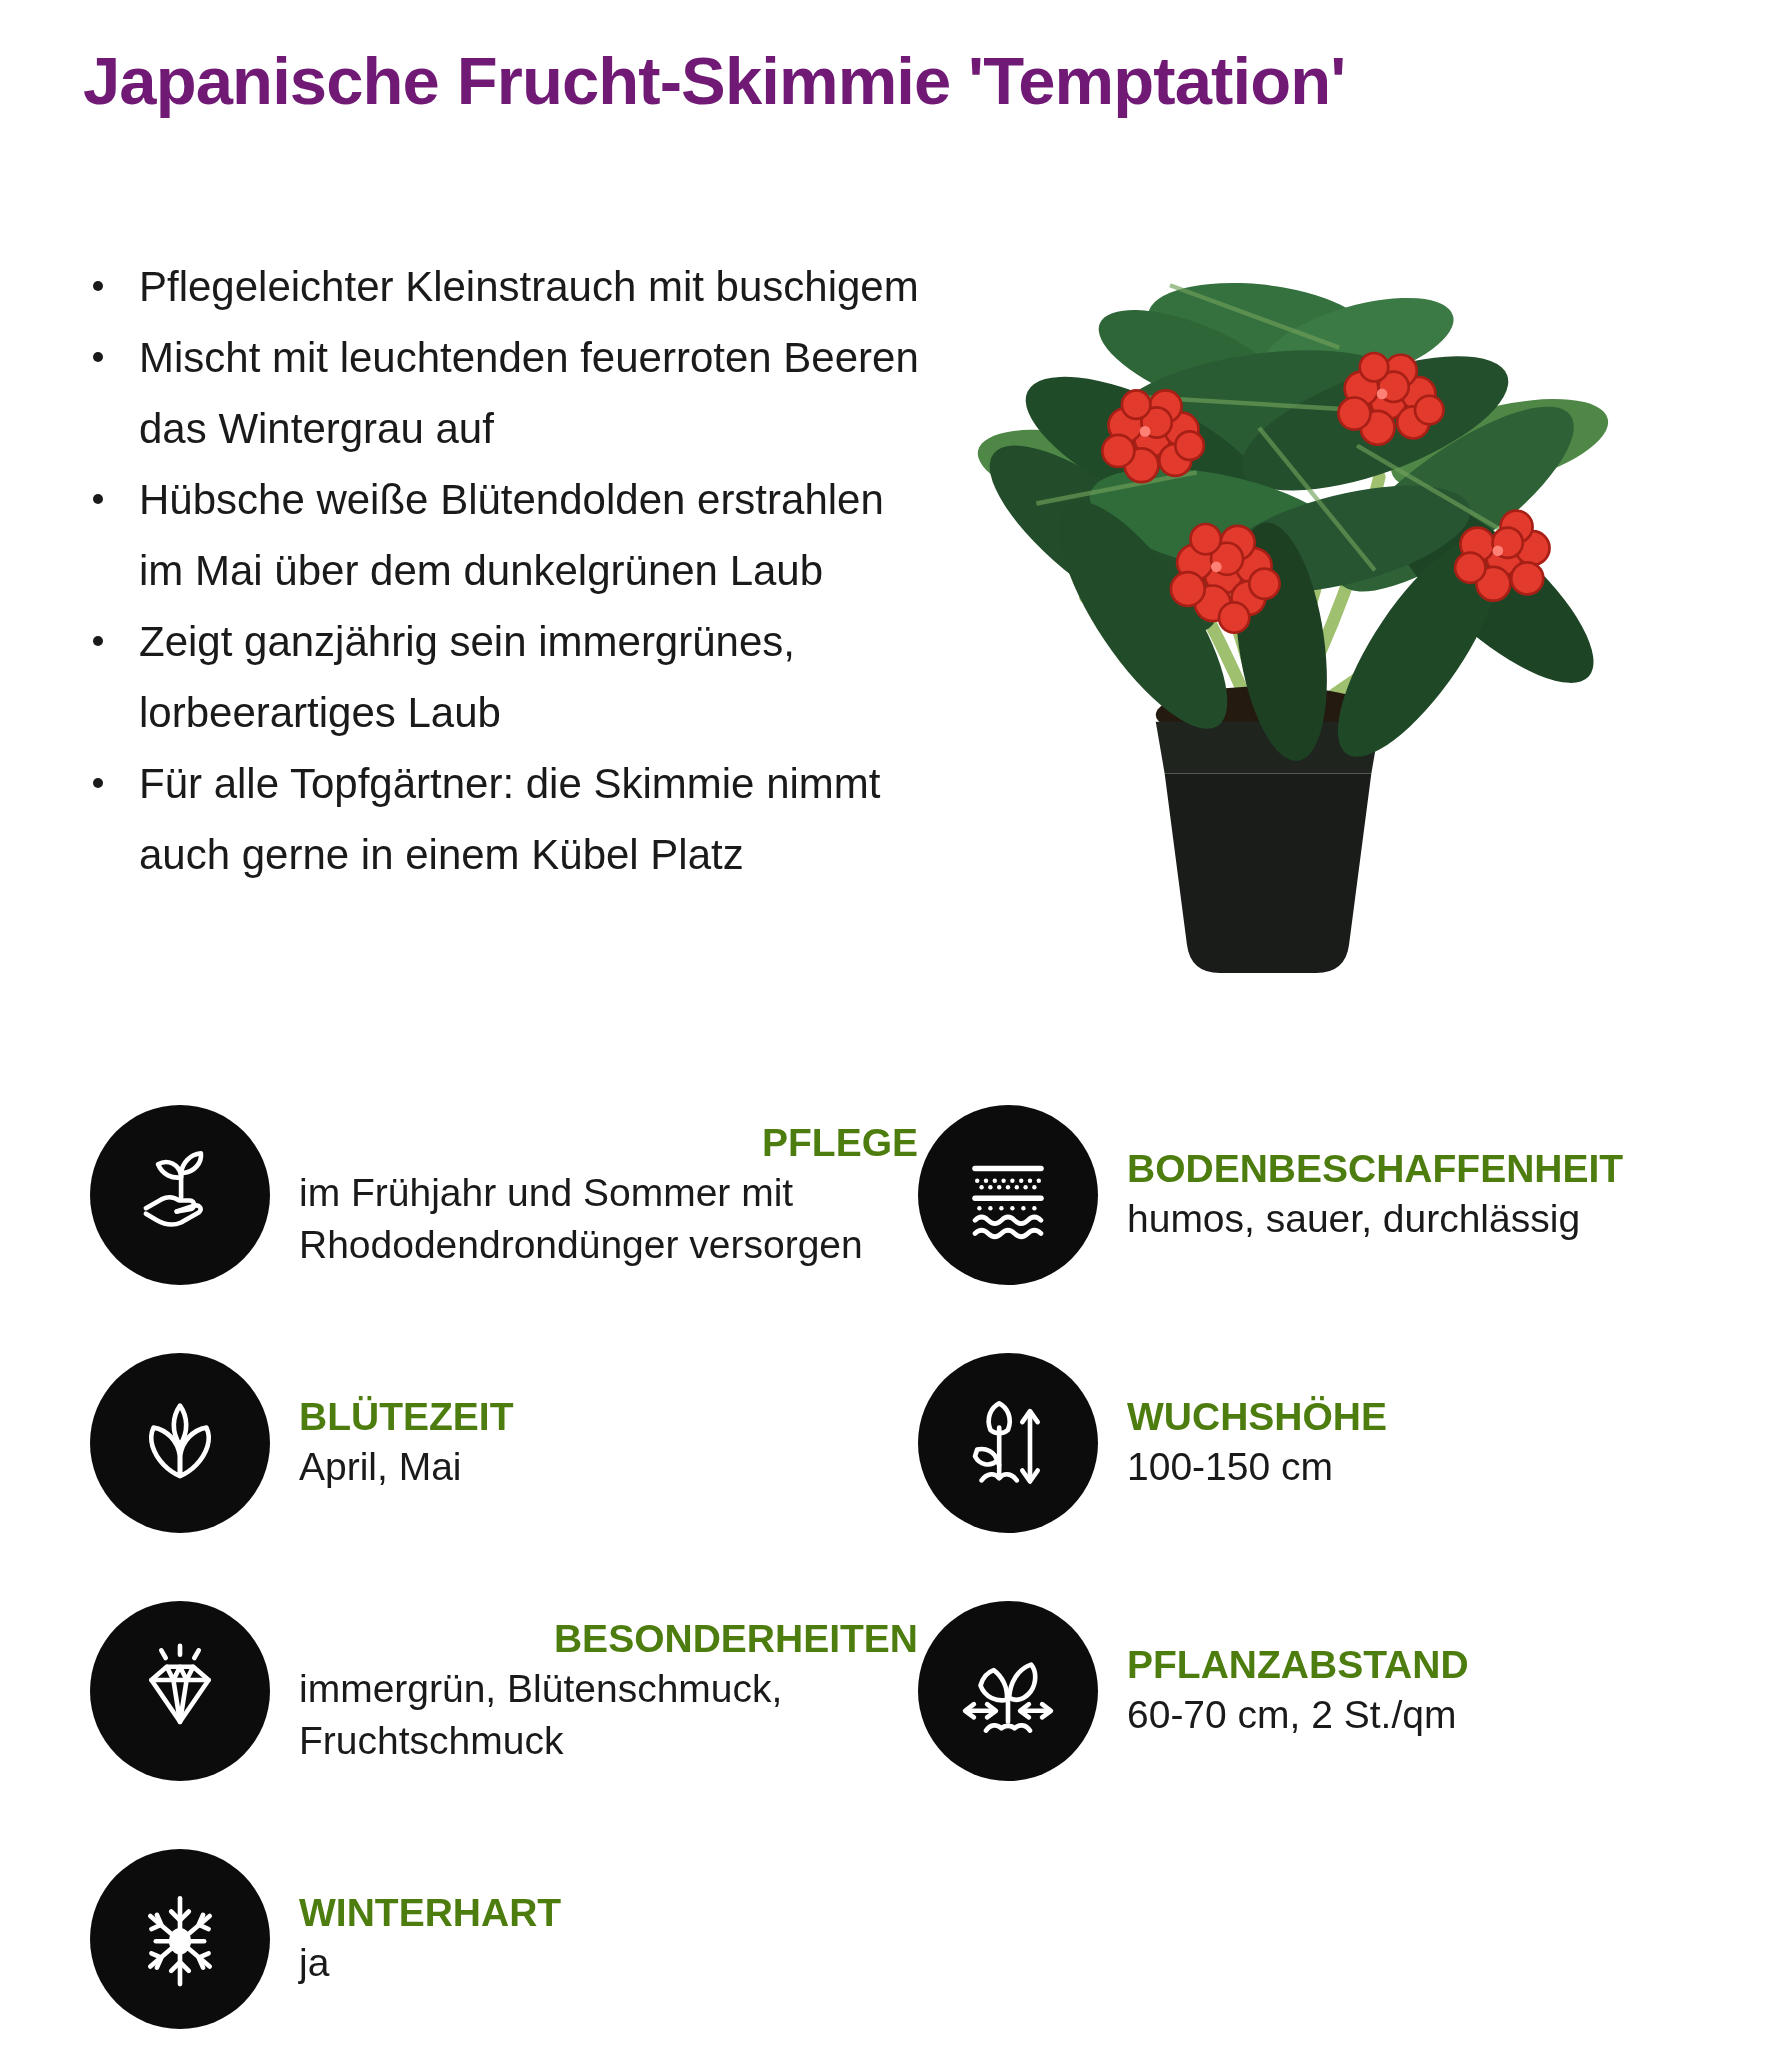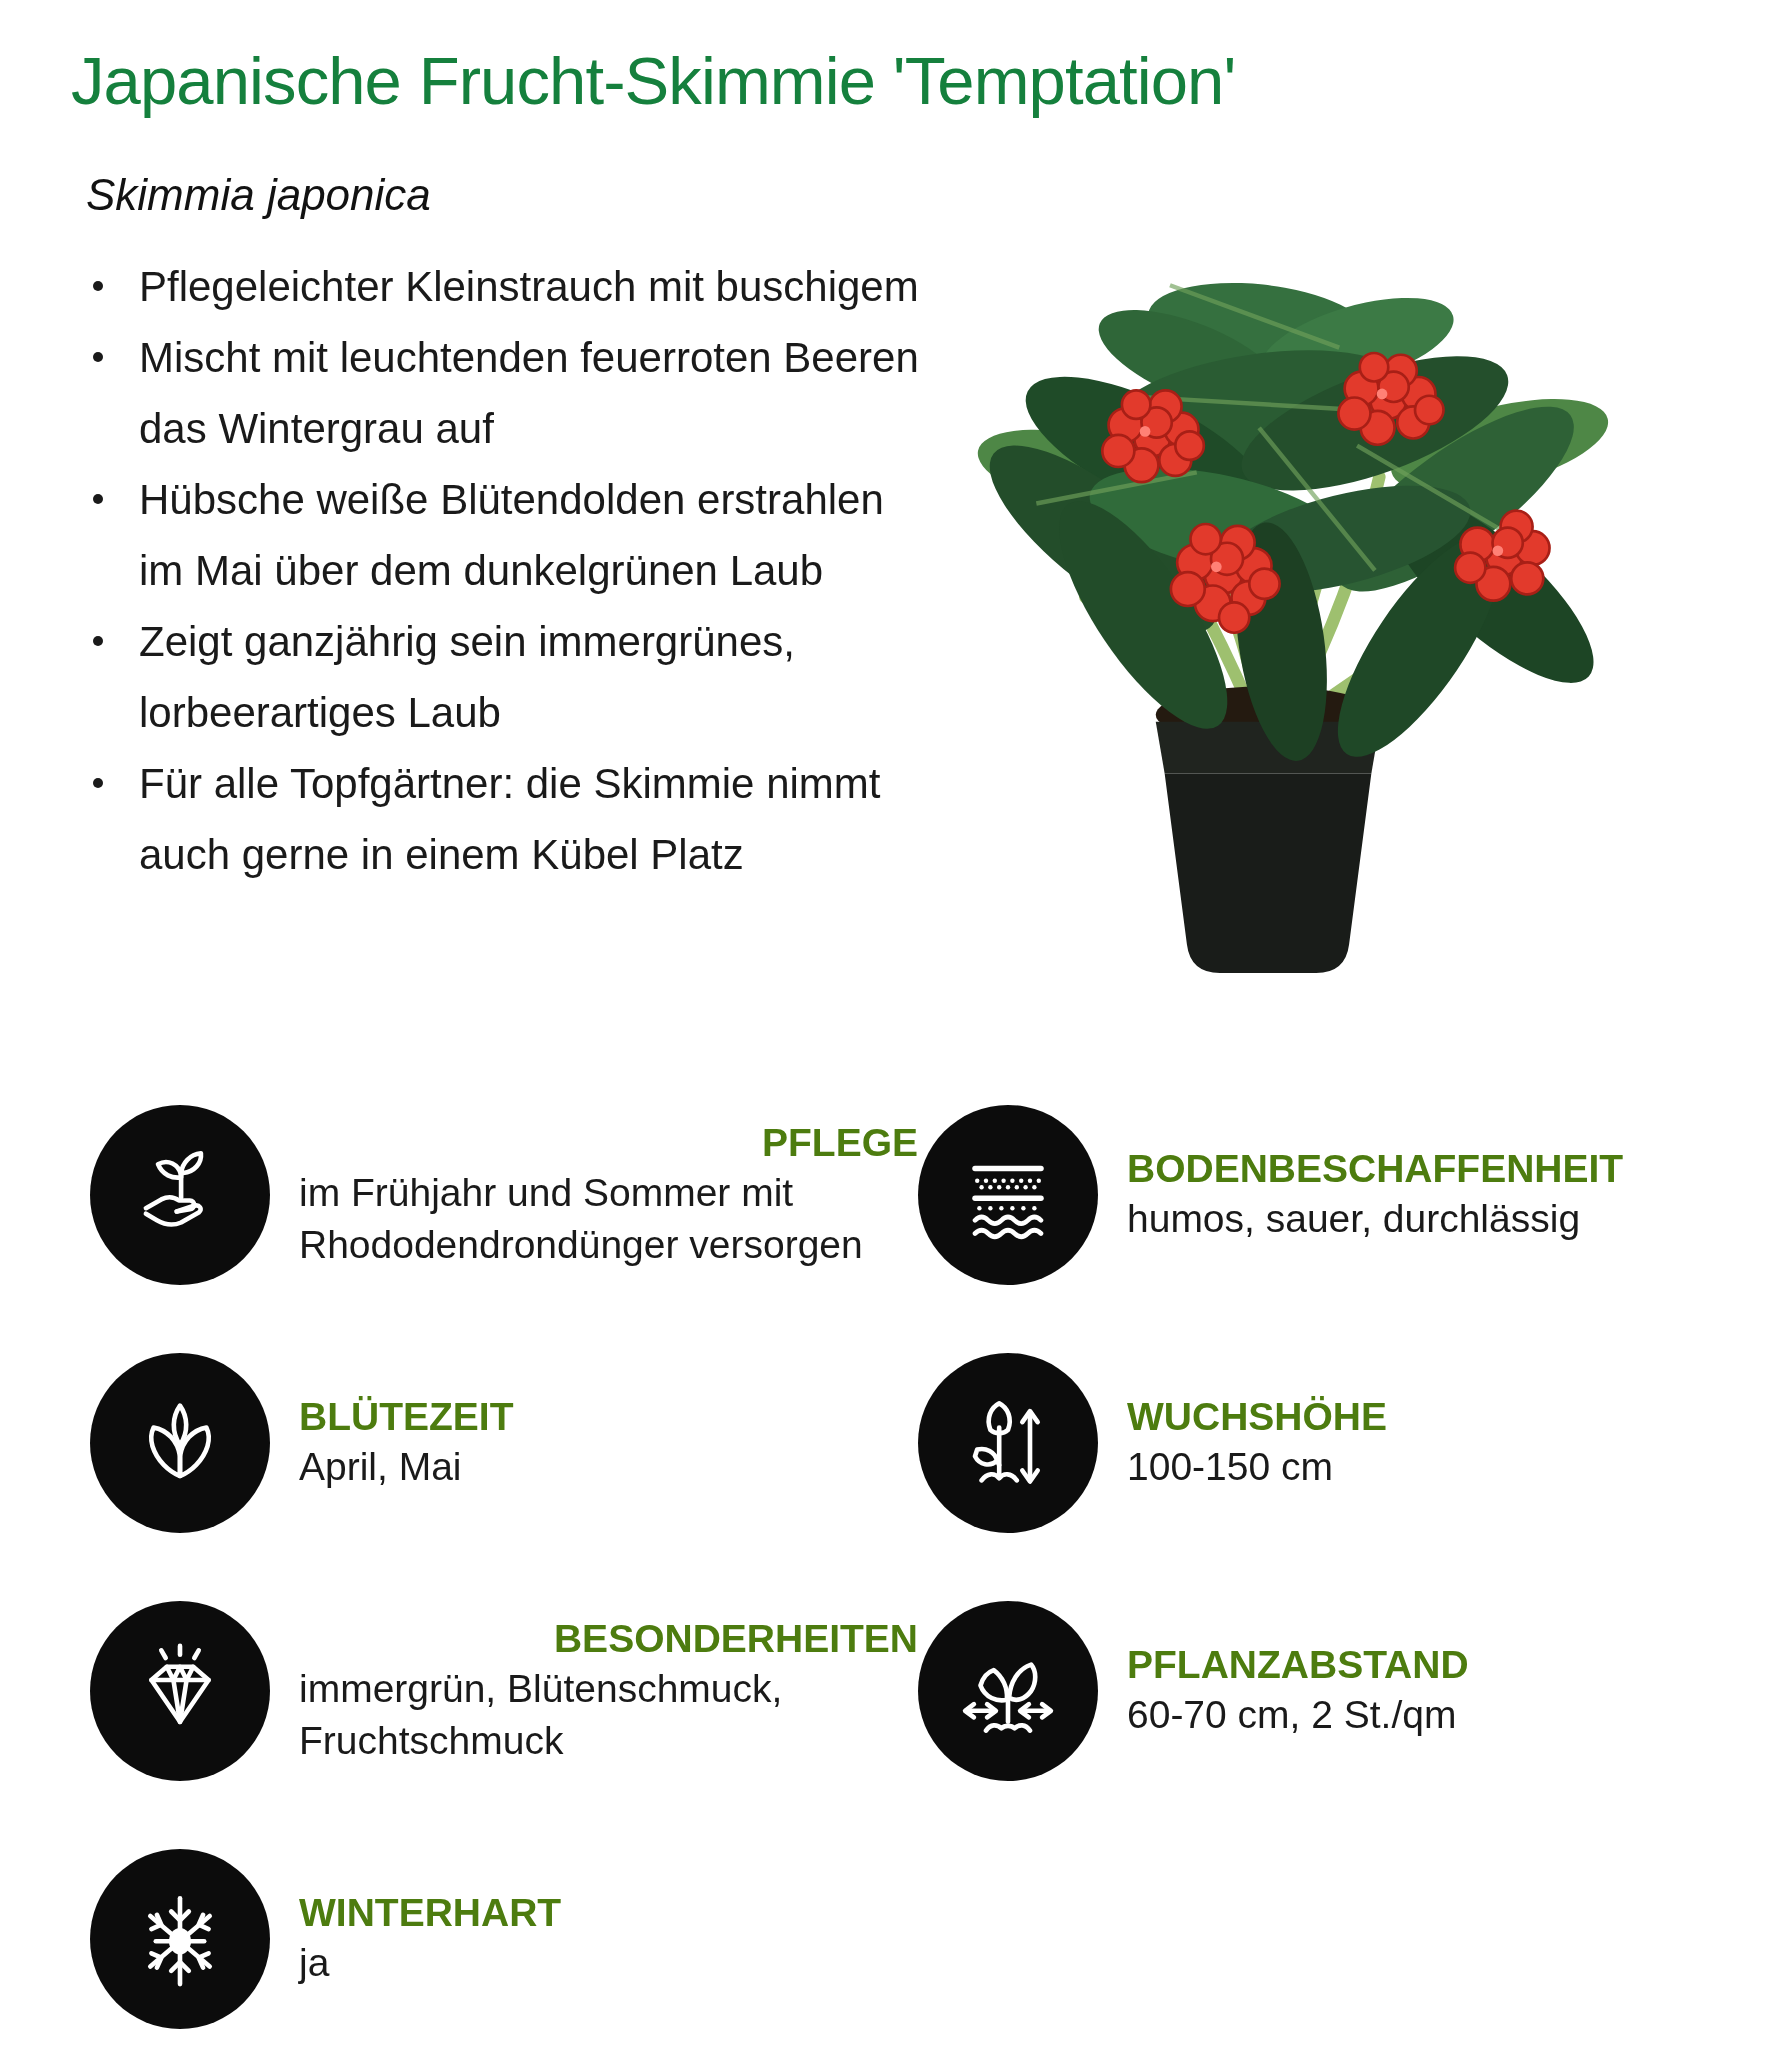--- a/index.html
+++ b/index.html
@@ -5,23 +5,23 @@
   html,body{margin:0;padding:0;background:#ffffff;}
   .page{
     position:relative;
     width:1771px;height:2066px;
     background:#ffffff;
     font-family:"Liberation Sans", sans-serif;
     color:#1a1a1a;
     overflow:hidden;
   }
   .title{
-    position:absolute;left:71px;top:42px;
-    font-size:67px;font-weight:400;letter-spacing:-0.9px;
-    color:#15803d;white-space:nowrap;
+    position:absolute;left:83px;top:42px;
+    font-size:67px;font-weight:700;letter-spacing:-0.9px;
+    color:#701a75;white-space:nowrap;
   }
   .subtitle{
     position:absolute;left:86px;top:170px;
     font-size:44px;font-style:italic;color:#121212;
   }
   .bullets{
     position:absolute;left:85px;top:251px;width:969px;
     list-style:none;margin:0;padding:0;
   }
   .bullets li{position:relative;padding-left:54px;}
@@ -48,21 +48,20 @@
   .ftext{margin-left:29px;max-width:619px;}
   .flabel{font-size:39px;font-weight:700;line-height:46px;color:#4d7c0f;text-align:right;}
   .fvalue{font-size:39px;font-weight:400;line-height:52px;margin-top:1px;color:#1a1a1a;}
 </style>
 </head>
 <body>
 
 <div class="page">
 
   <div class="title">Japanische Frucht-Skimmie 'Temptation'</div>
-  <div class="subtitle">Skimmia japonica</div>
 
   <ul class="bullets">
     <li>
       <div class="bline">Pflegeleichter Kleinstrauch mit buschigem</div>
     </li>
     <li>
       <div class="bline">Mischt mit leuchtenden feuerroten Beeren</div>
       <div class="bline">das Wintergrau auf</div>
     </li>
     <li>

